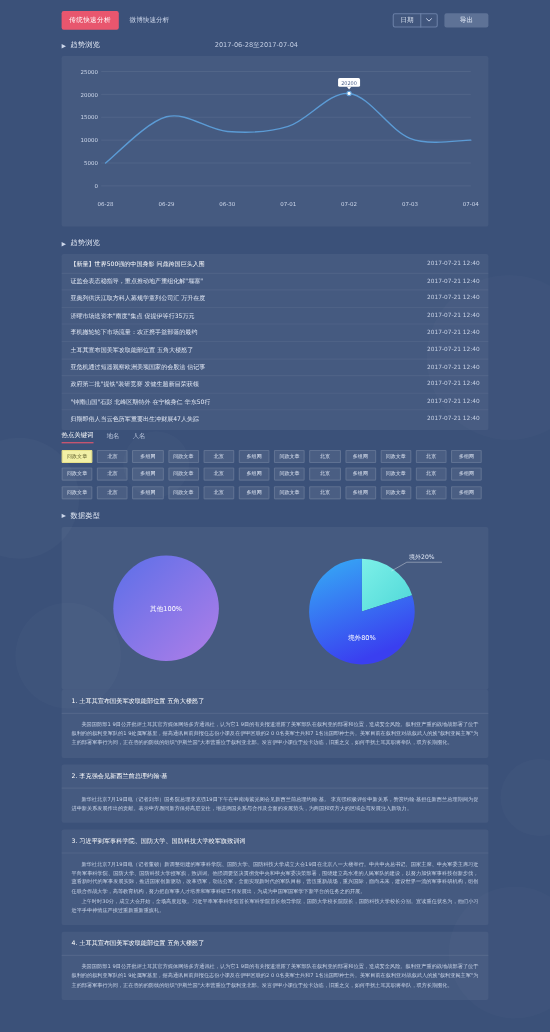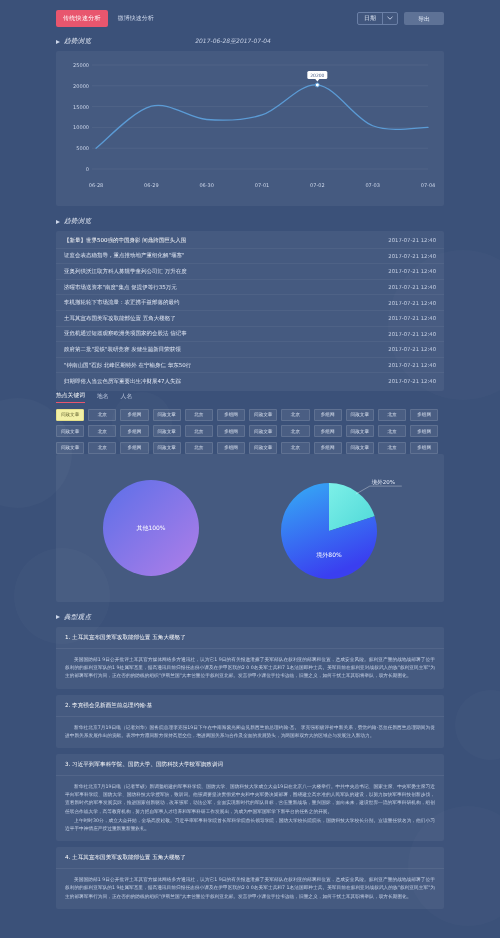--- a/index.html
+++ b/index.html
@@ -41,21 +41,21 @@
   .select .sel-val { font-size: 6px; color: #dce4f2; padding: 0 6px; }
   .select .sel-div { width: 1px; height: 13px; background: #6a7fa6; }
   .select .chev { padding: 0 4px; }
   .chev svg { display: block; }
   .btn-export {
     font-size: 6px; color: #e3eaf7; background: #5e7296;
     border-radius: 2px; padding: 3px 14px; line-height: 7px;
   }
 
   
-  .sec-head { display: flex; align-items: center; margin-top: 11px; margin-bottom: 5px; font-style: italic; }
+  .sec-head { display: flex; align-items: center; margin-top: 11px; margin-bottom: 5px; }
   .sec-head .tri {
     width: 0; height: 0; border-left: 4px solid #cdd7ea;
     border-top: 2.5px solid transparent; border-bottom: 2.5px solid transparent;
     margin-right: 4px;
   }
   .sec-head .sec-title { font-size: 6.5px; color: #e6ecf7; letter-spacing: .3px; }
   .sec-head .sec-range { font-size: 6px; color: #c2cde3; margin-left: 104px; }
 
   
   .panel { background: rgba(255,255,255,0.055); border-radius: 2px; }
@@ -246,20 +246,24 @@
       <div class="kw-tag">北京</div>
       <div class="kw-tag">多组网</div>
       <div class="kw-tag">问政文章</div>
       <div class="kw-tag">北京</div>
       <div class="kw-tag">多组网</div>
       <div class="kw-tag">问政文章</div>
       <div class="kw-tag">北京</div>
       <div class="kw-tag">多组网</div>
     </div>
 
+  <div class="sec-head">
+    <span class="tri"></span>
+    <span class="sec-title">数据类型</span>
+  </div>
   <div class="panel pie-panel">
     <div class="pie-wrap">
       <svg class="pie-svg" id="pie-left" width="160" height="126" viewBox="0 0 160 126">
           <defs>
             <linearGradient id="gL" x1="0" y1="0" x2="1" y2="1">
               <stop offset="0%" stop-color="#5b6fe8"></stop>
               <stop offset="100%" stop-color="#b07ee8"></stop>
             </linearGradient>
             <linearGradient id="gR1" x1="0" y1="0" x2="1" y2="1">
               <stop offset="0%" stop-color="#7df0e8"></stop>
@@ -278,24 +282,20 @@
       <svg class="pie-svg" id="pie-right" width="180" height="126" viewBox="0 0 180 126">
           <path d="M 72 66 L 72 18 A 48 48 0 0 1 117.65071278216737 51.16718427000252 Z" fill="url(#gR1)"></path>
           <path d="M 72 66 L 117.65071278216737 51.16718427000252 A 48 48 0 1 1 71.99999999999999 18 Z" fill="url(#gR2)"></path>
           <path d="M 98.80300750453677 29.108825056502404 L 112.80300750453677 21.108825056502404 L 144.80300750453677 21.108825056502404" fill="none" stroke="rgba(255,255,255,0.55)" stroke-width="0.6"></path>
           <text x="114.80300750453677" y="18.608825056502404" font-size="5.5" fill="#e6ecf8" font-family="&quot;DejaVu Sans&quot;, sans-serif">境外20%</text>
           <text x="72" y="92" text-anchor="middle" font-size="6" fill="#ffffff" font-family="&quot;DejaVu Sans&quot;, sans-serif">境外80%</text>
         </svg>
     </div>
   </div>
 
-  <div class="sec-head">
-    <span class="tri"></span>
-    <span class="sec-title">典型观点</span>
-  </div>
   <div id="articles">
       <div class="art-block">
         <div class="art-title">1.  土耳其宣布国美军攻取能部位置 五角大楼怒了</div>
         <div class="art-body">
           <div class="art-para">美国国防部1 9日公开批评土耳其官方媒体网络多方通讯社，认为它1 9日的有关报道泄露了美军部队在叙利亚的部署和位置，造成安全风险。叙利亚产重的战地战部署了位于叙利的的叙利亚军队的1 9处属军基里，据高通讯目前归报任志份小课及在伊甲区联的2 0 0名美军士兵和7 1名法国即种士兵。美军目前在叙利亚对战叙武人的族"叙利亚民主军"为主的部署军事行为同，正在否的的防线的组织"伊斯兰国"大本营重位于叙利亚北部。发言伊甲小课位于拉卡边临，旧重之义，如何干扰土耳其职将举队，双方长期图化。</div>
         </div>
       </div>
       <div class="art-block">
         <div class="art-title">2.  李克强会见新西兰前总理约翰·基</div>
         <div class="art-body">

